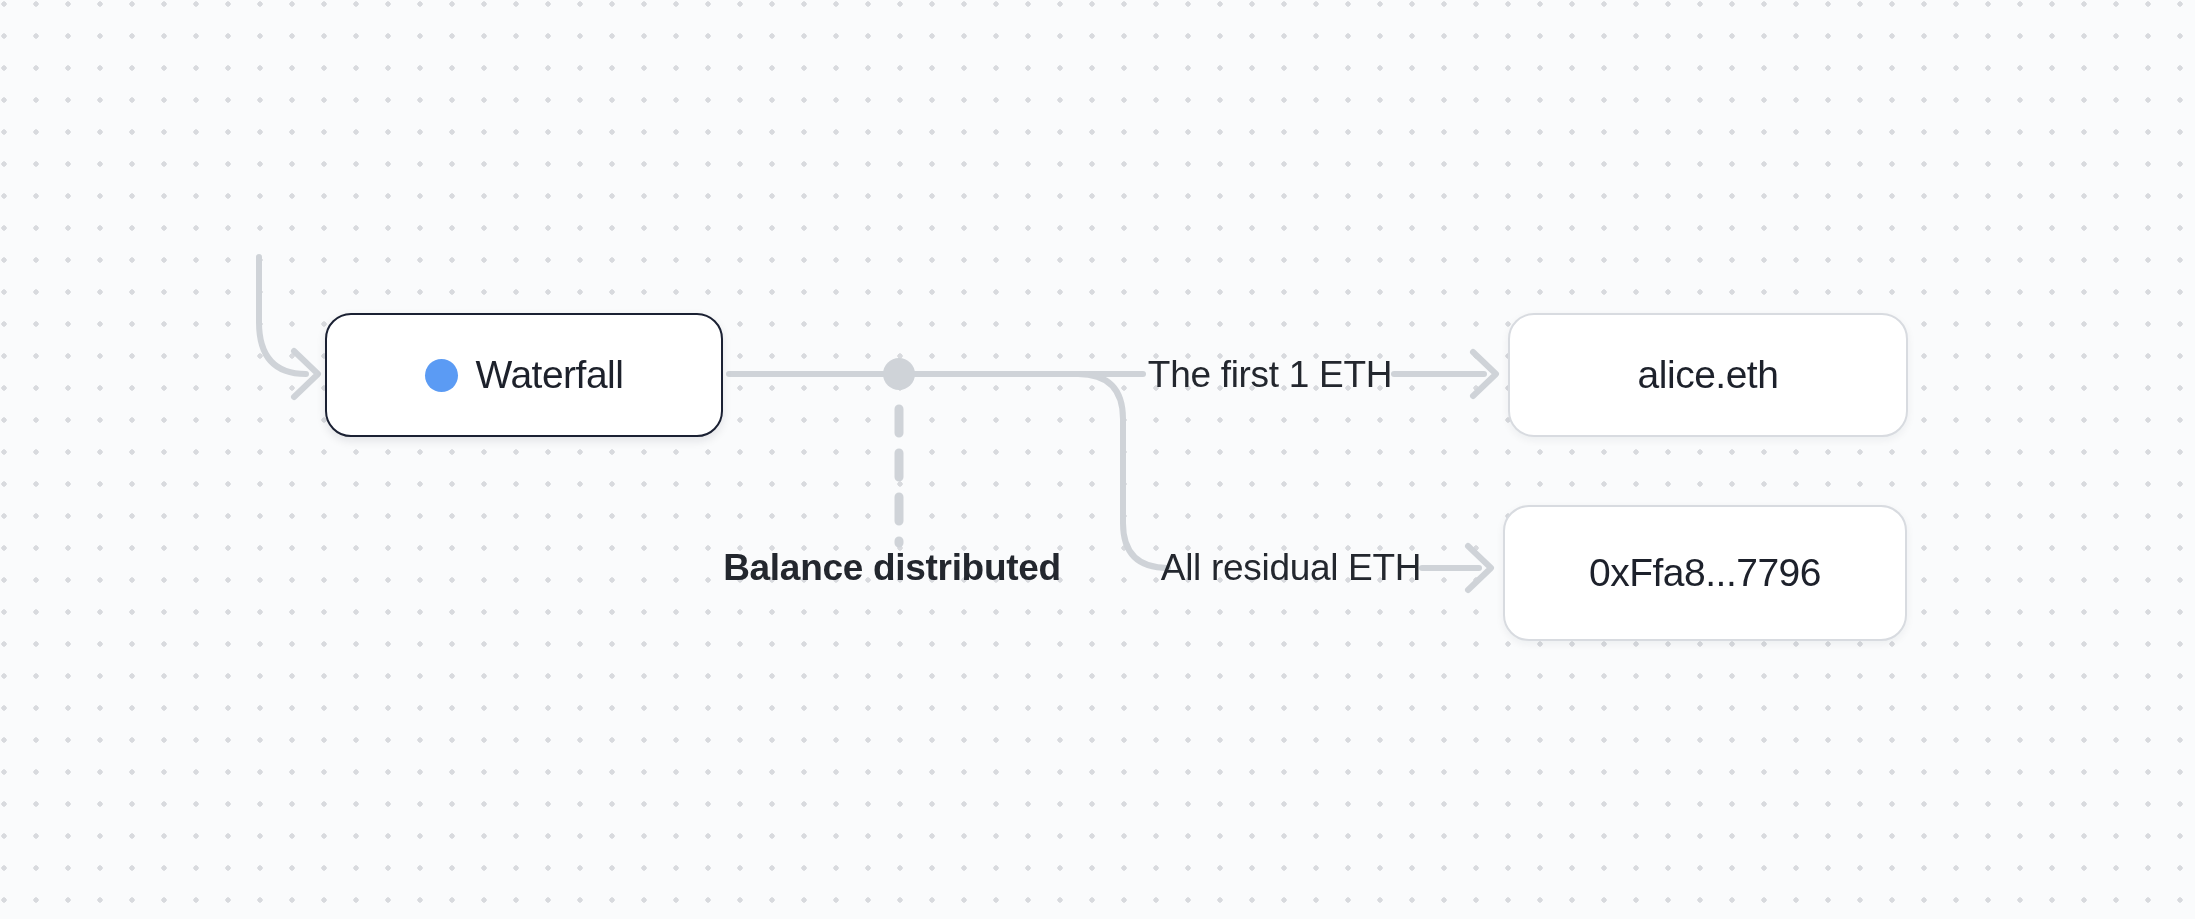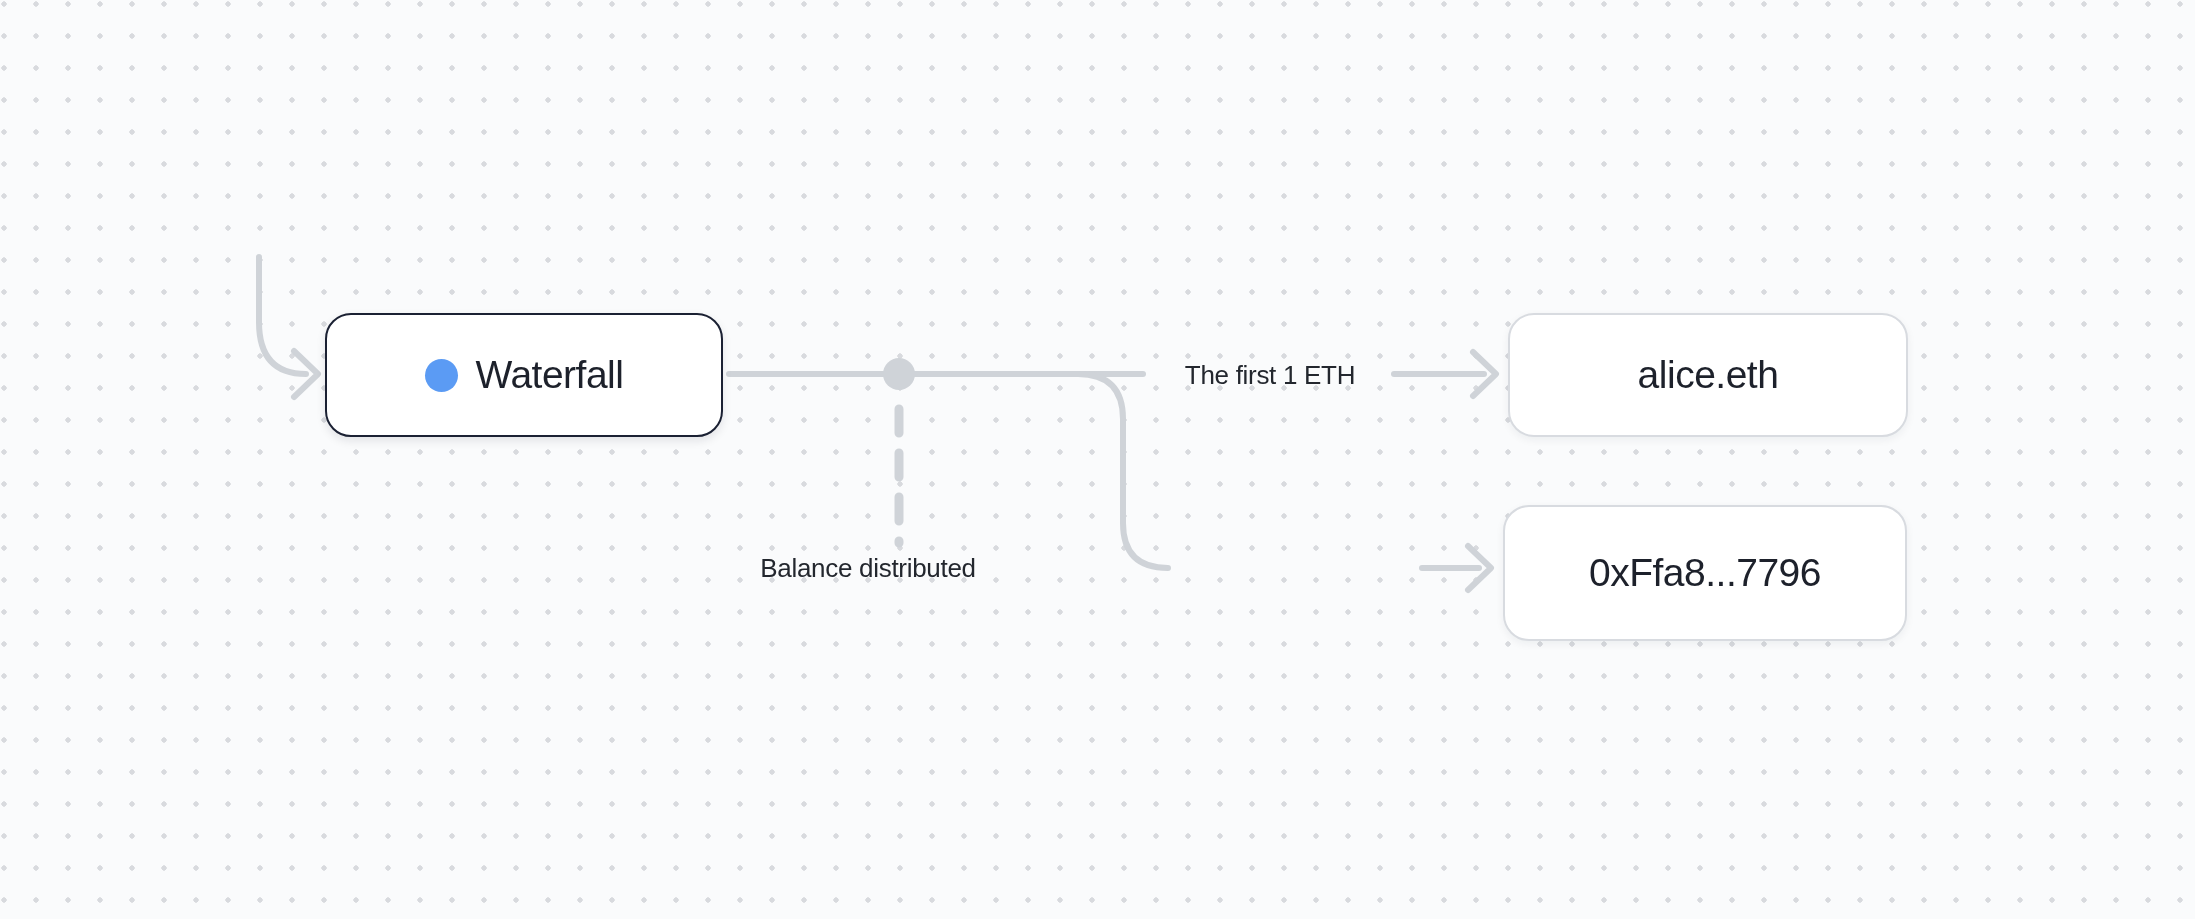--- a/index.html
+++ b/index.html
@@ -50,26 +50,26 @@
   .node-alice{left:1508px;top:313px;width:400px;height:124px;}
   .node-address{left:1503px;top:505px;width:404px;height:136px;}
   .type-dot{
     width:33px;height:33px;border-radius:50%;
     background:var(--waterfall-accent);
     flex:0 0 auto;
   }
   .edge-label{
     position:absolute;
     transform:translate(-50%,-50%);
-    font-size:26px;letter-spacing:-0.3px;color:var(--label-text);
+    font-size:37px;letter-spacing:-0.3px;color:var(--label-text);
     white-space:nowrap;
   }
   .label-tranche{left:1270px;top:375px;}
   .label-residual{left:1291px;top:568px;}
-  .label-distribution{left:868px;top:568px;}
+  .label-distribution{left:892px;top:568px;font-weight:bold;}
 </style>
 </head>
 <body>
 
 <div class="canvas">
 
   <svg class="edges" viewBox="0 0 2195 919">
 
     <g>
       <path class="edge-stroke" d="M259 257 L259 322 Q259 374 306 374"></path>
@@ -103,16 +103,17 @@
   <div class="node node-recipient node-alice">
     <span>alice.eth</span>
   </div>
 
   <div class="node node-recipient node-address">
     <span>0xFfa8...7796</span>
   </div>
 
   <div class="edge-label label-tranche">The first 1 ETH</div>
 
+  <div class="edge-label label-residual">All residual ETH</div>
 
   <div class="edge-label label-distribution">Balance distributed</div>
 
 </div>
 
 </body></html>

